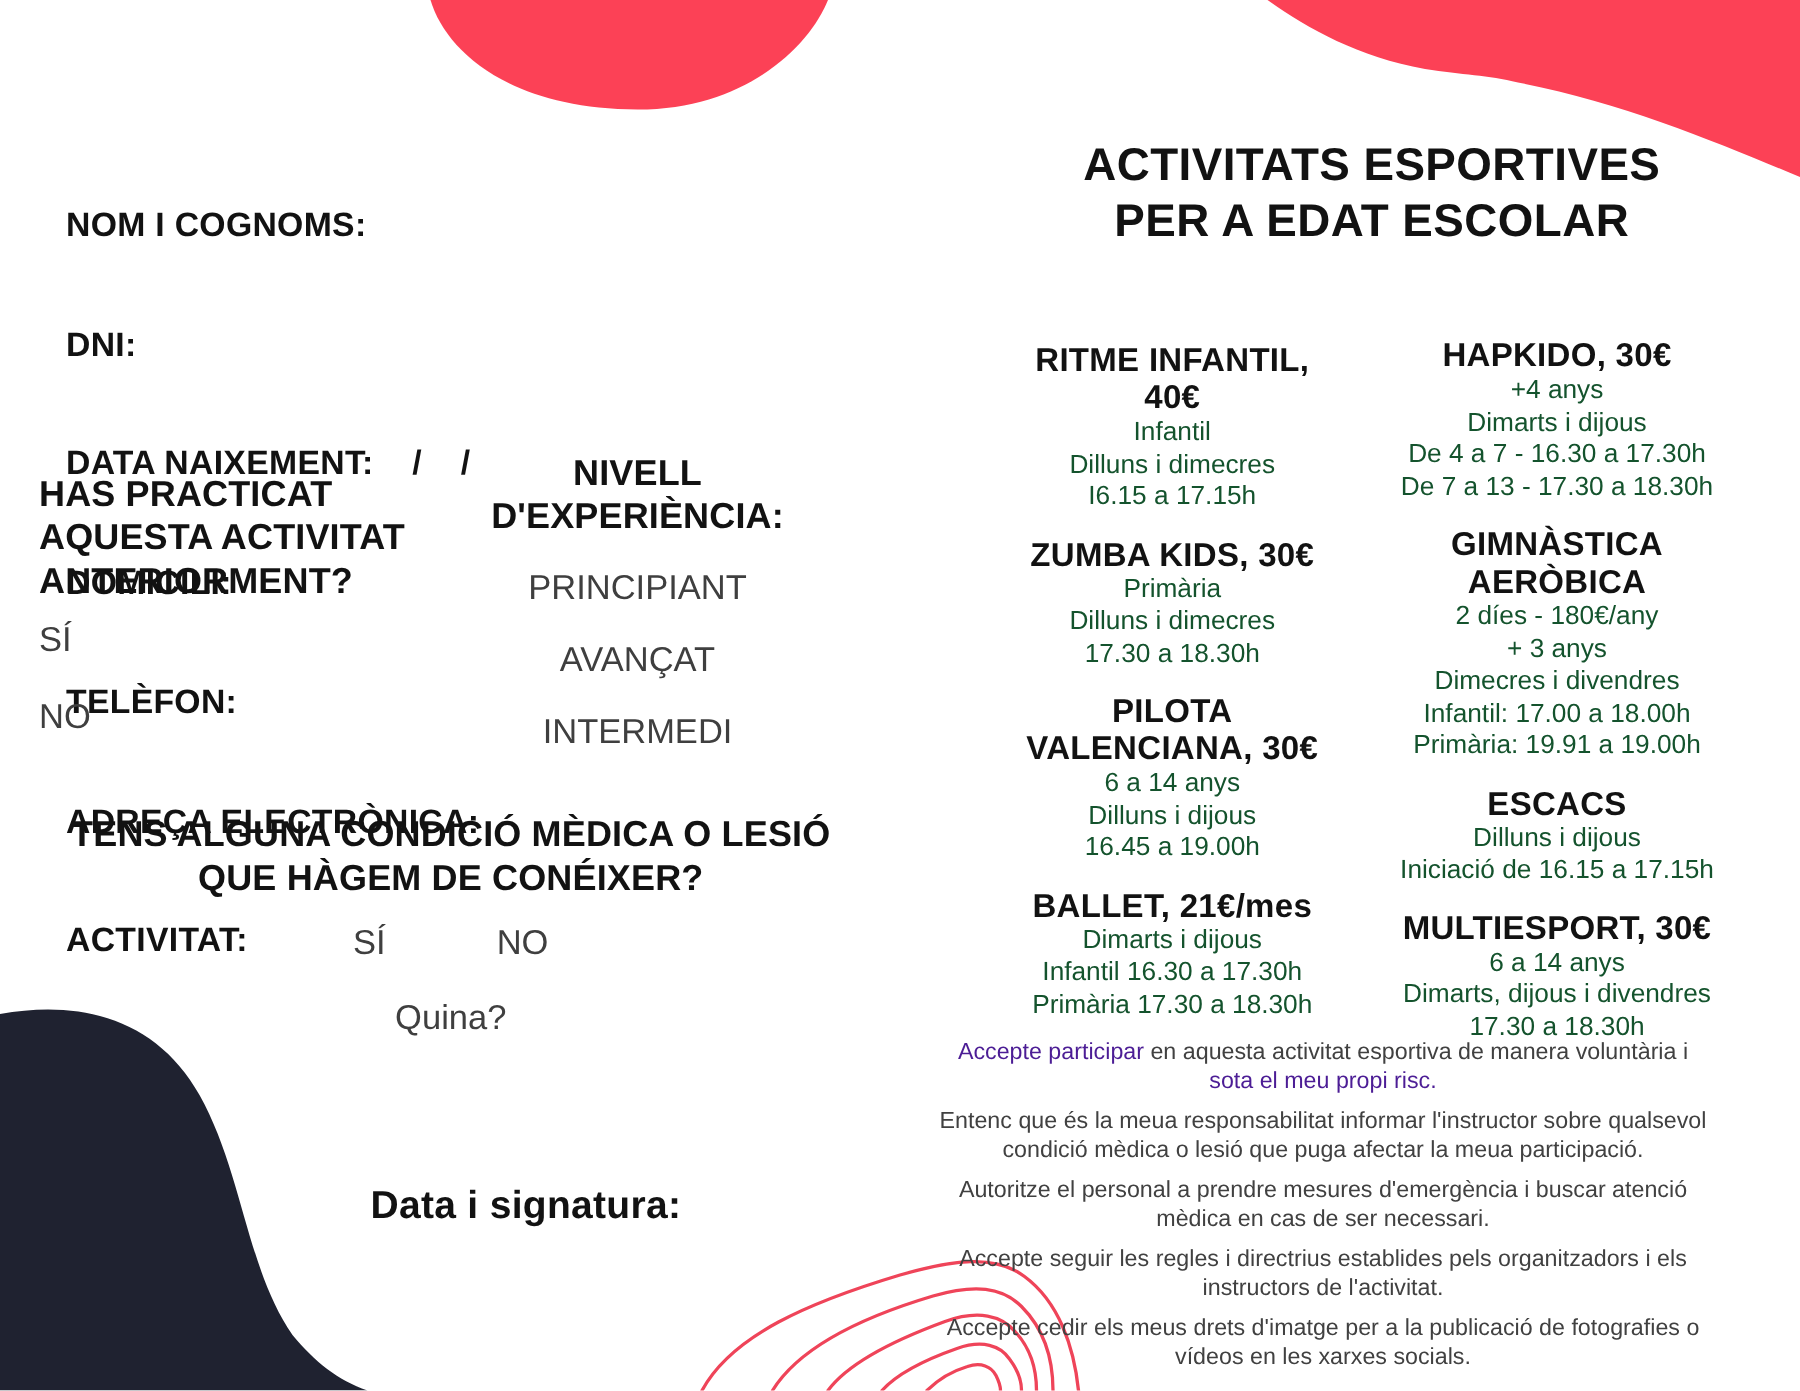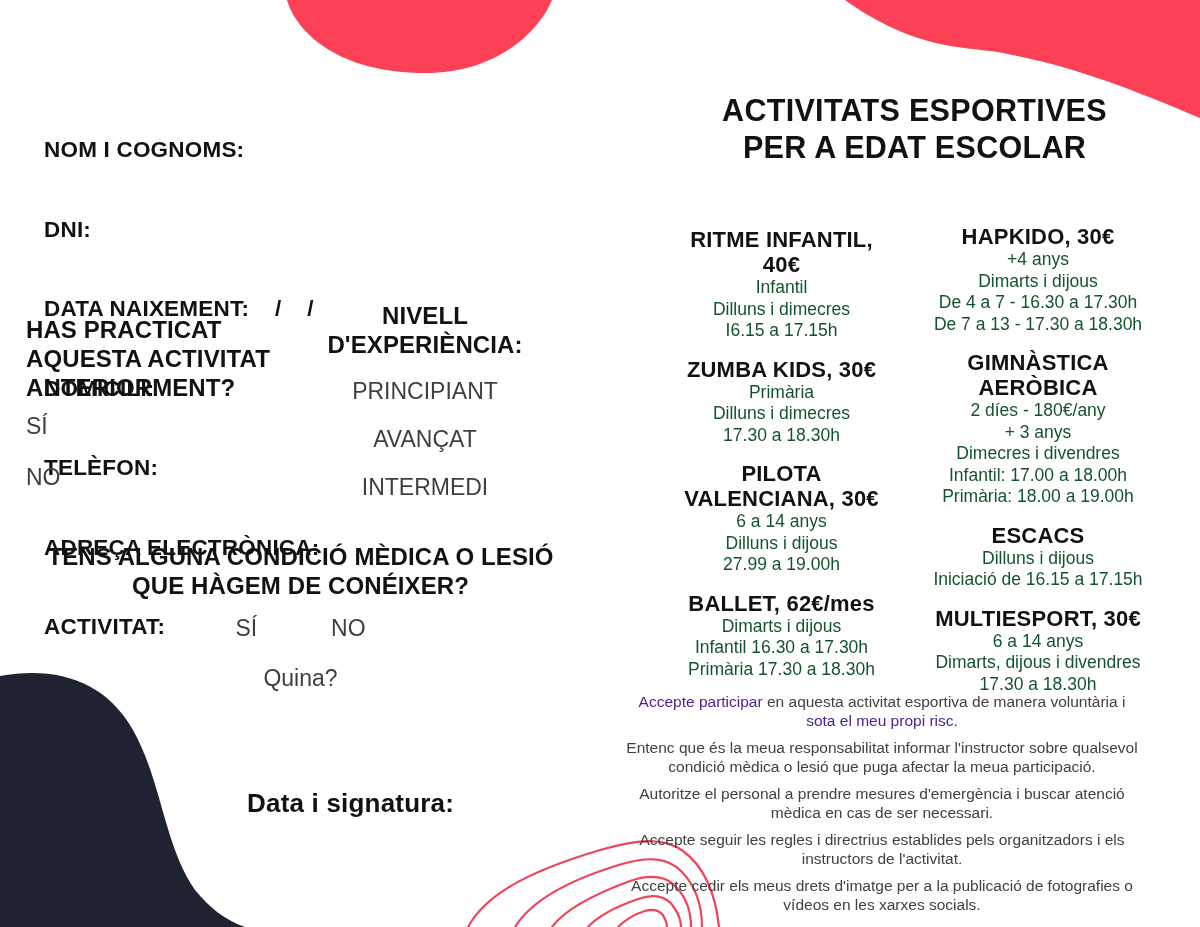--- a/index.html
+++ b/index.html
@@ -113,24 +113,24 @@
       <div class="name preline">ZUMBA KIDS, 30€</div>
       <div class="detail">Primària</div>
       <div class="detail">Dilluns i dimecres</div>
       <div class="detail">17.30 a 18.30h</div>
     </div>
     <div class="activity">
       <div class="name preline">PILOTA
 VALENCIANA, 30€</div>
       <div class="detail">6 a 14 anys</div>
       <div class="detail">Dilluns i dijous</div>
-      <div class="detail">27.99 a 19.00h</div>
+      <div class="detail">16.45 a 19.00h</div>
     </div>
     <div class="activity">
-      <div class="name preline">BALLET, 62€/mes</div>
+      <div class="name preline">BALLET, 21€/mes</div>
       <div class="detail">Dimarts i dijous</div>
       <div class="detail">Infantil 16.30 a 17.30h</div>
       <div class="detail">Primària 17.30 a 18.30h</div>
     </div>
   </div>
 
   <div class="abs col col2">
     <div class="activity">
       <div class="name preline">HAPKIDO, 30€</div>
       <div class="detail">+4 anys</div>
@@ -138,21 +138,21 @@
       <div class="detail">De 4 a 7 - 16.30 a 17.30h</div>
       <div class="detail">De 7 a 13 -  17.30 a 18.30h</div>
     </div>
     <div class="activity">
       <div class="name preline">GIMNÀSTICA
 AERÒBICA</div>
       <div class="detail">2 díes - 180€/any</div>
       <div class="detail">+ 3 anys</div>
       <div class="detail">Dimecres i divendres</div>
       <div class="detail">Infantil: 17.00 a 18.00h</div>
-      <div class="detail">Primària: 18.00 a 19.00h</div>
+      <div class="detail">Primària: 19.91 a 19.00h</div>
     </div>
     <div class="activity">
       <div class="name preline">ESCACS</div>
       <div class="detail">Dilluns i dijous</div>
       <div class="detail">Iniciació de 16.15 a 17.15h</div>
     </div>
     <div class="activity">
       <div class="name preline">MULTIESPORT, 30€</div>
       <div class="detail">6 a 14 anys</div>
       <div class="detail">Dimarts, dijous i divendres</div>

